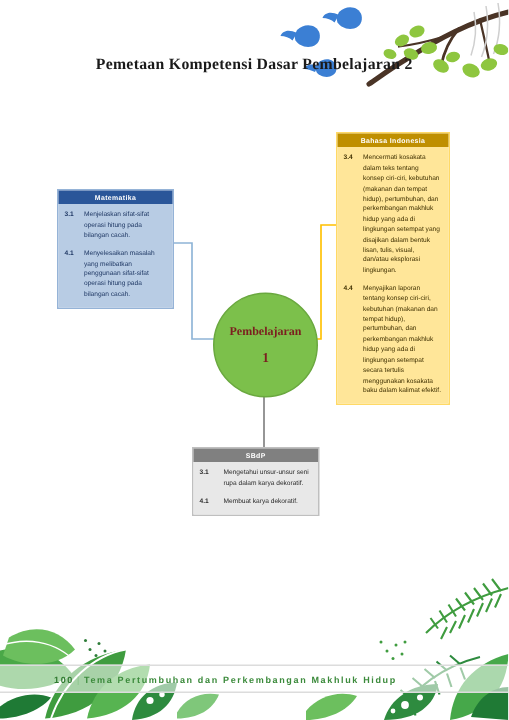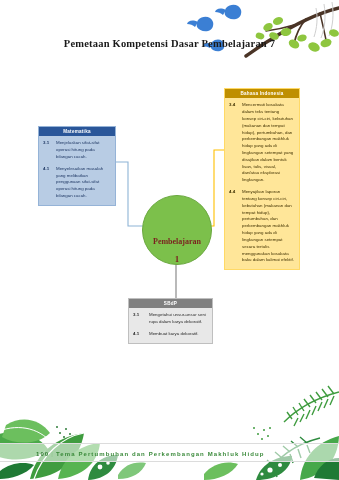--- a/index.html
+++ b/index.html
@@ -59,21 +59,21 @@
   #box-sbdp .kd-head{background:#808080;color:#ffffff;}
   #box-sbdp .kd-body{background:#e8e8e8;color:#2b2b2b;}
   #box-sbdp .kd-outer{border:1px solid #bfbfbf;}
   #box-sbdp .kd-code{width:16px;flex:0 0 16px;}
 
   
   #center-node{
     position:absolute;left:142px;top:195px;width:68px;height:68px;
     border-radius:50%;
     background:#7cc04b;border:1px solid #6aa83f;
-    display:flex;flex-direction:column;align-items:center;justify-content:flex-end;
+    display:flex;flex-direction:column;align-items:center;justify-content:center;
     z-index:3;
   }
   #center-node .cn-l1{
     font-family:"Liberation Serif", serif;
     font-size:8px;font-weight:bold;color:#7b1f1f;line-height:1;
   }
   #center-node .cn-l2{
     font-family:"Liberation Serif", serif;
     font-size:9px;font-weight:bold;color:#7b1f1f;margin-top:9px;line-height:1;
   }
@@ -121,21 +121,21 @@
     <g fill="#3b7fd4">
       <path d="M24 20 c5-5 13-4 15 2 c1 4-1 8-5 9 c-5 1-9-1-11-4 c-1-3 0-5 1-7z"></path>
       <path d="M24 22 c-6-3 -10-1 -11 2 c3 0 6 1 8 3z"></path>
       <path d="M52 8 c5-5 13-4 15 2 c1 4-1 8-5 9 c-5 1-9-1-11-4 c-1-3 0-5 1-7z"></path>
       <path d="M52 10 c-6-3 -10-1 -11 2 c3 0 6 1 8 3z"></path>
       <path d="M38 42 c4-4 11-3 12 2 c1 4-1 6-4 7 c-4 1-8-1-9-3 c-1-3 0-4 1-6z"></path>
       <path d="M38 44 c-5-2 -8-1 -9 2 c2 0 5 1 7 2z"></path>
     </g>
   </svg>
 
-  <div class="page-title">Pemetaan Kompetensi Dasar Pembelajaran 7</div>
+  <div class="page-title">Pemetaan Kompetensi Dasar Pembelajaran 2</div>
 
   <svg id="connectors" viewBox="0 0 339 480">
 
     <path d="M116 162 L128 162 L128 226 L144 226" stroke="#8eb4d6" stroke-width="1.1" fill="none"></path>
 
     <path d="M224 150 L214 150 L214 226 L208 226" stroke="#ffc000" stroke-width="1.1" fill="none"></path>
 
     <path d="M176 263 L176 298" stroke="#808080" stroke-width="1.1" fill="none"></path>
   </svg>
 

